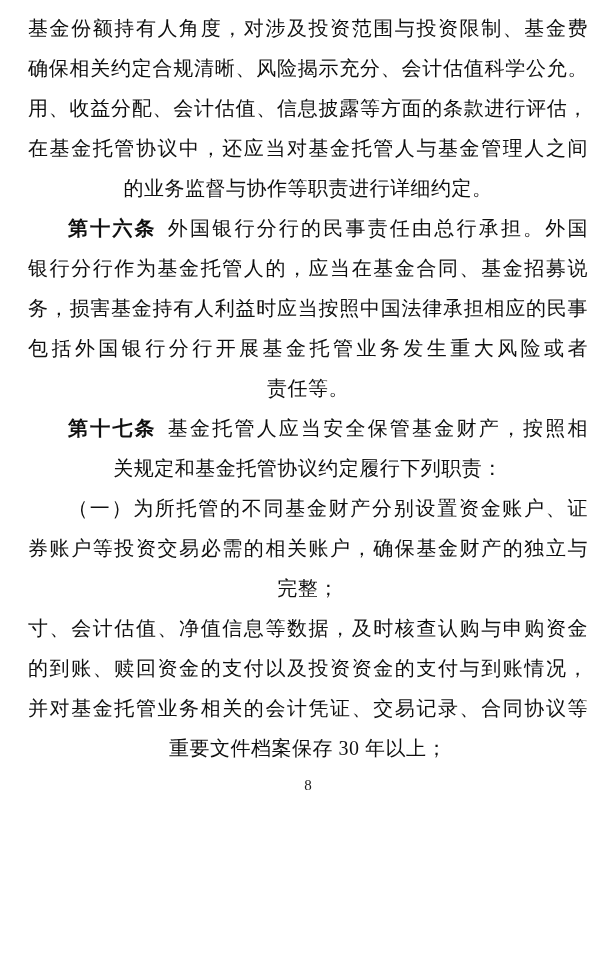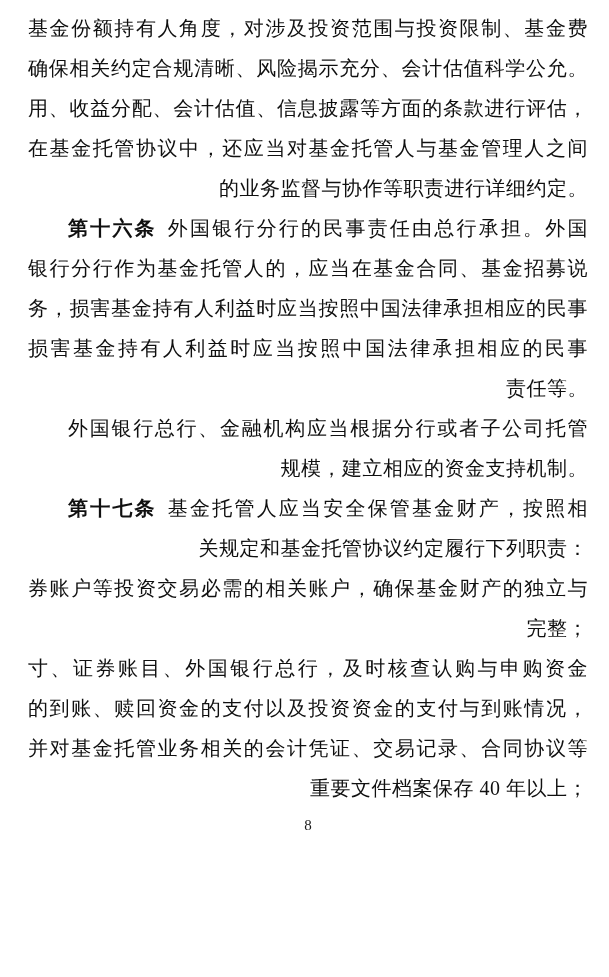--- a/index.html
+++ b/index.html
@@ -25,21 +25,21 @@
     letter-spacing: 0.5px;
   }
   
   .j {
     text-align: justify;
     text-align-last: justify;
     text-justify: inter-character;
   }
   
   .last {
-    text-align: right;
+    text-align: center;
   }
   
   .indent {
     text-indent: 2em;
   }
   .term {
     font-weight: 700;
     margin-right: 0.55em;
     font-family: Liberation Mono, monospace;
   }
@@ -61,41 +61,38 @@
     <div class="line j">确保相关约定合规清晰、风险揭示充分、会计估值科学公允。</div>
     <div class="line j">用、收益分配、会计估值、信息披露等方面的条款进行评估，</div>
     <div class="line j">在基金托管协议中，还应当对基金托管人与基金管理人之间</div>
     <div class="line last">的业务监督与协作等职责进行详细约定。</div>
   </div>
 
   <div>
     <div class="line j indent"><span class="term">第十六条</span><span>外国银行分行的民事责任由总行承担。外国</span></div>
     <div class="line j">银行分行作为基金托管人的，应当在基金合同、基金招募说</div>
     <div class="line j">务，损害基金持有人利益时应当按照中国法律承担相应的民事</div>
-    <div class="line j">损害基金持有人利益时应当按照中国法律承担相应的民事</div>
+    <div class="line j">包括外国银行分行开展基金托管业务发生重大风险或者</div>
     <div class="line last">责任等。</div>
   </div>
 
-  <div>
-    <div class="line j indent">外国银行总行、金融机构应当根据分行或者子公司托管</div>
-    <div class="line last">规模，建立相应的资金支持机制。</div>
-  </div>
 
   <div>
     <div class="line j indent"><span class="term">第十七条</span><span>基金托管人应当安全保管基金财产，按照相</span></div>
     <div class="line last">关规定和基金托管协议约定履行下列职责：</div>
   </div>
 
   <div>
+    <div class="line j indent">（一）为所托管的不同基金财产分别设置资金账户、证</div>
     <div class="line j">券账户等投资交易必需的相关账户，确保基金财产的独立与</div>
     <div class="line last">完整；</div>
   </div>
 
   <div>
-    <div class="line j">寸、证券账目、外国银行总行，及时核查认购与申购资金</div>
+    <div class="line j">寸、会计估值、净值信息等数据，及时核查认购与申购资金</div>
     <div class="line j">的到账、赎回资金的支付以及投资资金的支付与到账情况，</div>
     <div class="line j">并对基金托管业务相关的会计凭证、交易记录、合同协议等</div>
-    <div class="line last">重要文件档案保存 40 年以上；</div>
+    <div class="line last">重要文件档案保存 30 年以上；</div>
   </div>
 
   <div class="pagenum">8</div>
 
 </div>
 
 </body></html>

